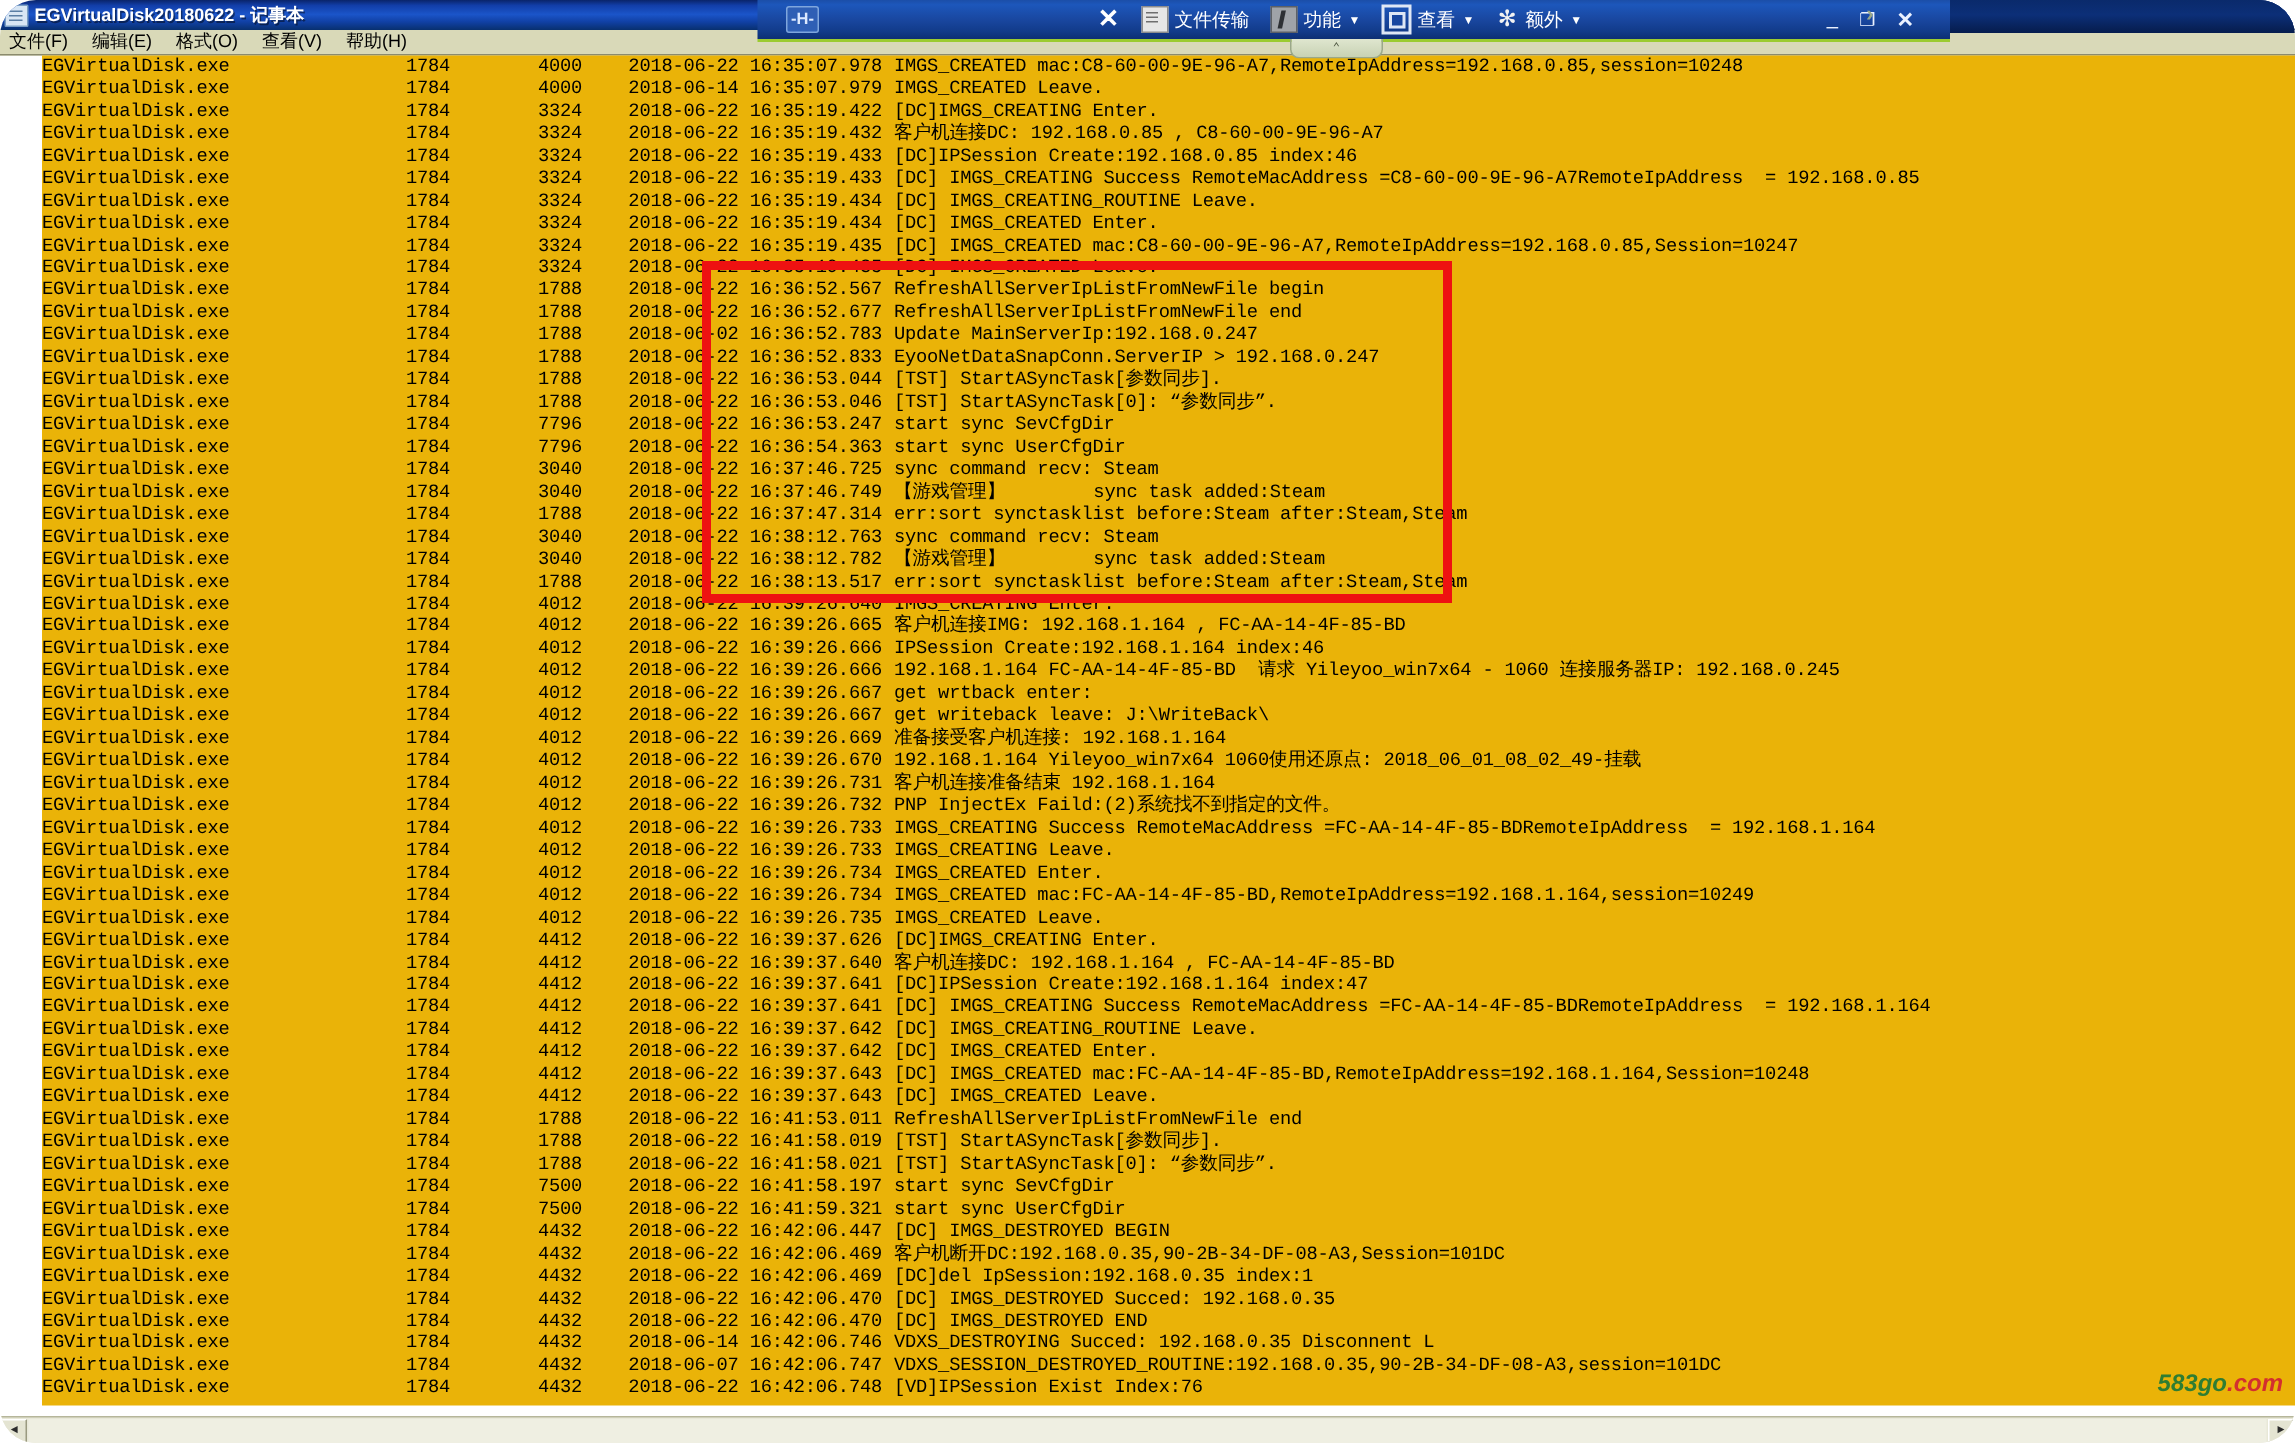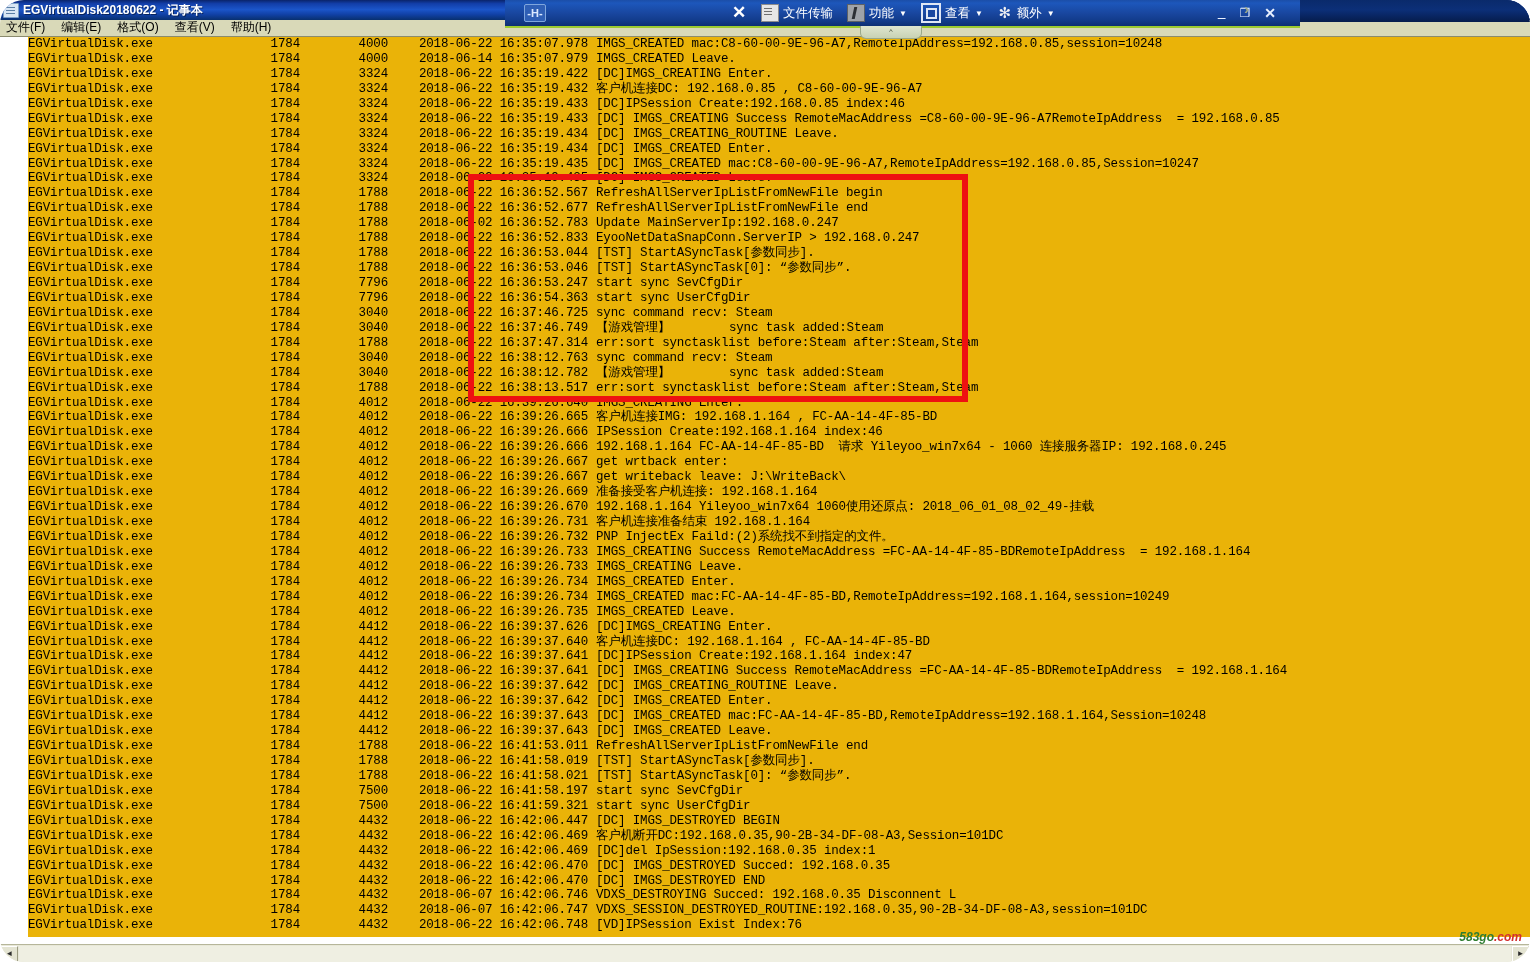--- a/index.html
+++ b/index.html
@@ -136,22 +136,22 @@
   
   .rc-handle{
     position:absolute;left:860px;top:26px;width:60px;height:12px;
     background:linear-gradient(to bottom,#dfe6cf,#c8d2b4);
     border:1px solid #9aa889;border-top:none;border-radius:0 0 6px 6px;
     display:flex;align-items:center;justify-content:center;color:#4c5540;font-size:8px;
   }
 
   
   .watermark{
-    position:absolute;right:8px;bottom:18px;
-    font-family:"Liberation Sans",sans-serif;font-size:12px;font-weight:bold;font-style:italic;
+    position:absolute;right:8px;bottom:30px;
+    font-family:"Liberation Sans",sans-serif;font-size:16px;font-weight:bold;font-style:italic;
     white-space:nowrap;
   }
   .wm-a{color:#2f7d32;}
   .wm-b{color:#d32f2f;}
 </style>
 </head>
 <body>
 
 <div class="screen">
 
@@ -224,21 +224,21 @@
         <div class="logline"><span class="c-proc">EGVirtualDisk.exe</span><span class="c-pid">1784</span><span class="c-tid">1788</span><span class="c-time">2018-06-22 16:41:53.011</span><span class="c-msg">RefreshAllServerIpListFromNewFile end</span></div>
         <div class="logline"><span class="c-proc">EGVirtualDisk.exe</span><span class="c-pid">1784</span><span class="c-tid">1788</span><span class="c-time">2018-06-22 16:41:58.019</span><span class="c-msg">[TST] StartASyncTask[参数同步].</span></div>
         <div class="logline"><span class="c-proc">EGVirtualDisk.exe</span><span class="c-pid">1784</span><span class="c-tid">1788</span><span class="c-time">2018-06-22 16:41:58.021</span><span class="c-msg">[TST] StartASyncTask[0]: “参数同步”.</span></div>
         <div class="logline"><span class="c-proc">EGVirtualDisk.exe</span><span class="c-pid">1784</span><span class="c-tid">7500</span><span class="c-time">2018-06-22 16:41:58.197</span><span class="c-msg">start sync SevCfgDir</span></div>
         <div class="logline"><span class="c-proc">EGVirtualDisk.exe</span><span class="c-pid">1784</span><span class="c-tid">7500</span><span class="c-time">2018-06-22 16:41:59.321</span><span class="c-msg">start sync UserCfgDir</span></div>
         <div class="logline"><span class="c-proc">EGVirtualDisk.exe</span><span class="c-pid">1784</span><span class="c-tid">4432</span><span class="c-time">2018-06-22 16:42:06.447</span><span class="c-msg">[DC] IMGS_DESTROYED BEGIN</span></div>
         <div class="logline"><span class="c-proc">EGVirtualDisk.exe</span><span class="c-pid">1784</span><span class="c-tid">4432</span><span class="c-time">2018-06-22 16:42:06.469</span><span class="c-msg">客户机断开DC:192.168.0.35,90-2B-34-DF-08-A3,Session=101DC</span></div>
         <div class="logline"><span class="c-proc">EGVirtualDisk.exe</span><span class="c-pid">1784</span><span class="c-tid">4432</span><span class="c-time">2018-06-22 16:42:06.469</span><span class="c-msg">[DC]del IpSession:192.168.0.35 index:1</span></div>
         <div class="logline"><span class="c-proc">EGVirtualDisk.exe</span><span class="c-pid">1784</span><span class="c-tid">4432</span><span class="c-time">2018-06-22 16:42:06.470</span><span class="c-msg">[DC] IMGS_DESTROYED Succed: 192.168.0.35</span></div>
         <div class="logline"><span class="c-proc">EGVirtualDisk.exe</span><span class="c-pid">1784</span><span class="c-tid">4432</span><span class="c-time">2018-06-22 16:42:06.470</span><span class="c-msg">[DC] IMGS_DESTROYED END</span></div>
-        <div class="logline"><span class="c-proc">EGVirtualDisk.exe</span><span class="c-pid">1784</span><span class="c-tid">4432</span><span class="c-time">2018-06-07 16:42:06.746</span><span class="c-msg">VDXS_DESTROYING Succed: 192.168.0.35 Disconnent L</span></div>
+        <div class="logline"><span class="c-proc">EGVirtualDisk.exe</span><span class="c-pid">1784</span><span class="c-tid">4432</span><span class="c-time">2018-06-14 16:42:06.746</span><span class="c-msg">VDXS_DESTROYING Succed: 192.168.0.35 Disconnent L</span></div>
         <div class="logline"><span class="c-proc">EGVirtualDisk.exe</span><span class="c-pid">1784</span><span class="c-tid">4432</span><span class="c-time">2018-06-07 16:42:06.747</span><span class="c-msg">VDXS_SESSION_DESTROYED_ROUTINE:192.168.0.35,90-2B-34-DF-08-A3,session=101DC</span></div>
         <div class="logline"><span class="c-proc">EGVirtualDisk.exe</span><span class="c-pid">1784</span><span class="c-tid">4432</span><span class="c-time">2018-06-22 16:42:06.748</span><span class="c-msg">[VD]IPSession Exist Index:76</span></div>
       </div>
 
     <div class="np-hscroll">
       <div class="hs-btn">
         <span class="hs-arrow">◄</span>
       </div>
       <div class="hs-track"></div>
       <div class="hs-btn">

